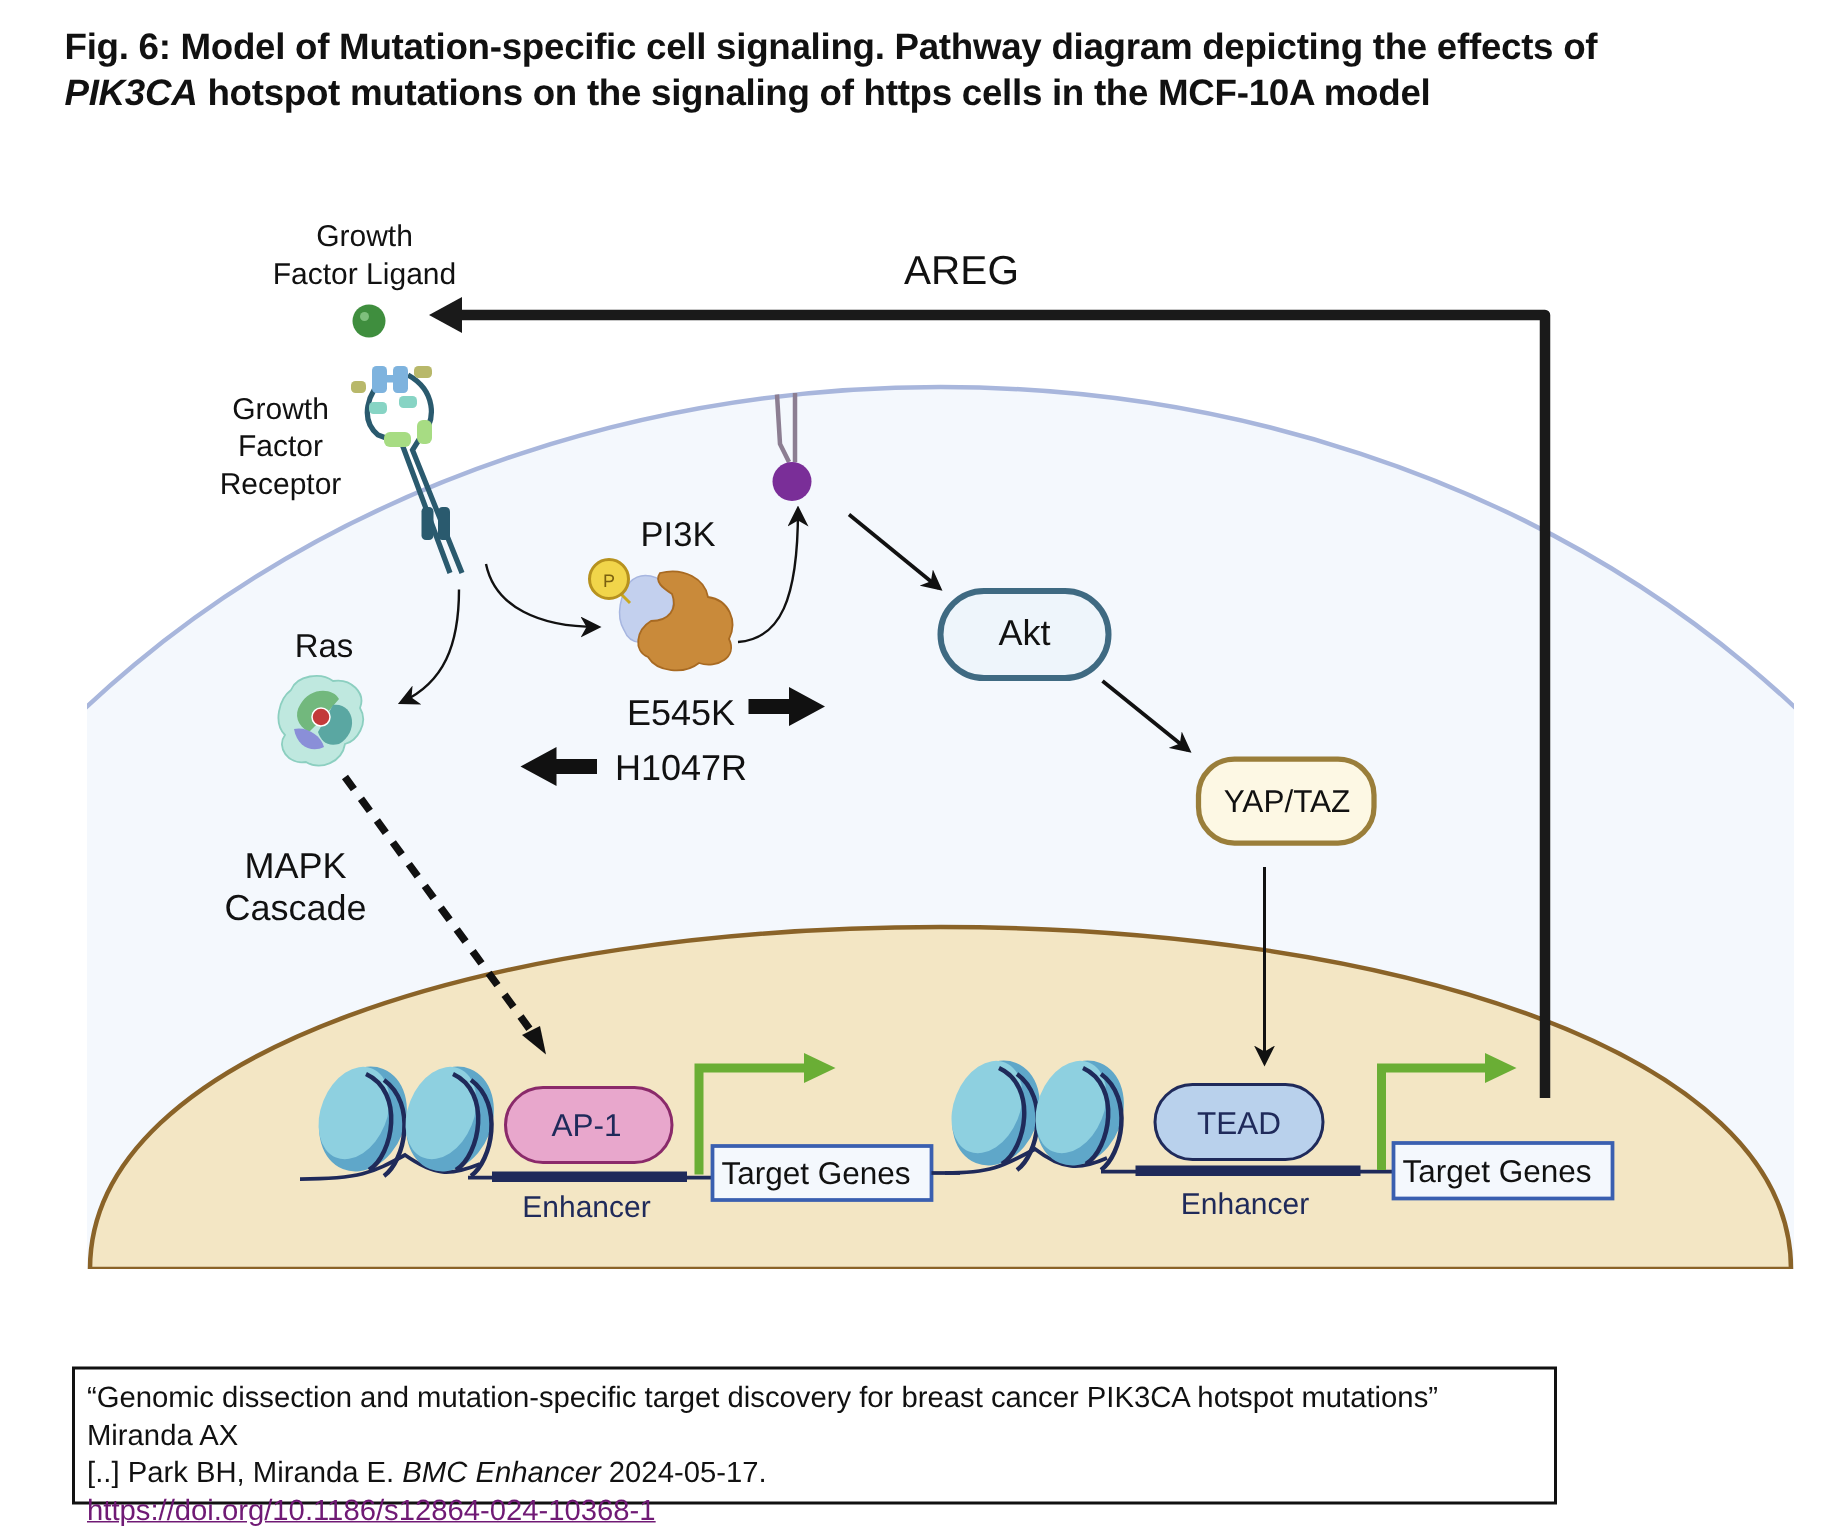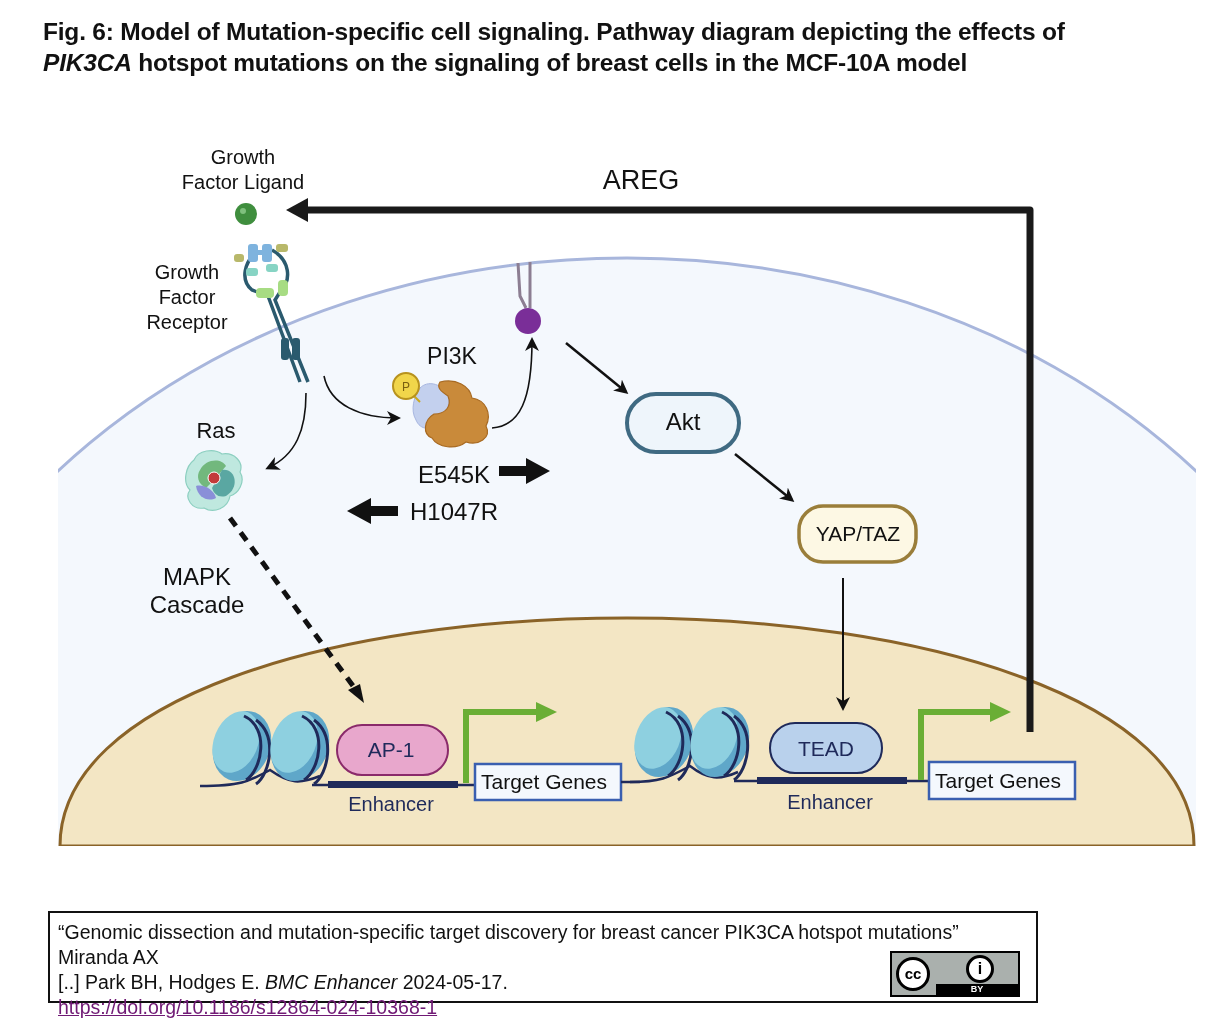--- a/index.html
+++ b/index.html
@@ -14,21 +14,21 @@
     .cc-badge { position: absolute; right: 16px; top: 38px; width: 130px; height: 46px; background: #aab0ad; border: 2px solid #000; box-sizing: border-box; }
     .cc-badge .cc-circle { position: absolute; left: 4px; top: 4px; width: 34px; height: 34px; border-radius: 50%; background: #fff; border: 3px solid #000; box-sizing: border-box; font-weight: bold; font-size: 15px; line-height: 28px; text-align: center; color: #000; }
     .cc-badge .by-circle { position: absolute; left: 74px; top: 2px; width: 28px; height: 28px; border-radius: 50%; background: #fff; border: 3px solid #000; box-sizing: border-box; font-weight: bold; font-size: 16px; line-height: 22px; text-align: center; color: #000; }
     .cc-badge .by-strip { position: absolute; left: 44px; right: 0; bottom: 0; height: 11px; background: #000; color: #fff; font-size: 9px; line-height: 11px; text-align: center; font-weight: bold; }
   </style>
 </head>
 <body>
 
 <div class="fig-title">
   <span>Fig. 6: Model of Mutation-specific cell signaling. Pathway diagram depicting the effects of</span><br>
-  <i>PIK3CA</i><span> hotspot mutations on the signaling of breast cells in the MCF-10A model</span>
+  <i>PIK3CA</i><span> hotspot mutations on the signaling of https cells in the MCF-10A model</span>
 </div>
 
 <svg id="diagram" width="1226" height="900" viewBox="0 0 1226 900">
   <defs>
     <marker id="ah" markerWidth="10" markerHeight="10" refX="8" refY="5" orient="auto" markerUnits="userSpaceOnUse">
       <path d="M0,0 L10,5 L0,10 L3,5 Z" fill="#111"></path>
     </marker>
     <marker id="ahSmall" markerWidth="14" markerHeight="14" refX="11" refY="7" orient="auto" markerUnits="userSpaceOnUse">
       <path d="M0,0 L14,7 L0,14 L4,7 Z" fill="#111"></path>
     </marker>
@@ -153,20 +153,15 @@
   <text x="826" y="756" font-size="21" text-anchor="middle" fill="#1f2a5a">TEAD</text>
   <text x="830" y="809" font-size="20" text-anchor="middle" fill="#1f2a5a">Enhancer</text>
   <path d="M921,780 L921,712 L994,712" fill="none" stroke="#6aae35" stroke-width="6"></path>
   <path d="M990,702 L1011,712 L990,722 Z" fill="#6aae35"></path>
   <rect x="929" y="762" width="146" height="37" fill="#f4f8fd" stroke="#3a5fb0" stroke-width="2.5"></rect>
   <text x="998" y="788" font-size="21" text-anchor="middle" fill="#111">Target Genes</text>
 </svg>
 
 <div class="cite-box">
   <div>“Genomic dissection and mutation-specific target discovery for breast cancer PIK3CA hotspot mutations”  Miranda AX</div>
-  <div><span>[..] Park BH, Hodges E. </span><i>BMC Enhancer</i><span> 2024-05-17.</span></div>
+  <div><span>[..] Park BH, Miranda E. </span><i>BMC Enhancer</i><span> 2024-05-17.</span></div>
   <div><span class="doi">https://doi.org/10.1186/s12864-024-10368-1</span></div>
-  <div class="cc-badge">
-    <div class="cc-circle">cc</div>
-    <div class="by-circle">i</div>
-    <div class="by-strip">BY</div>
-  </div>
 </div>
 
 </body></html>

